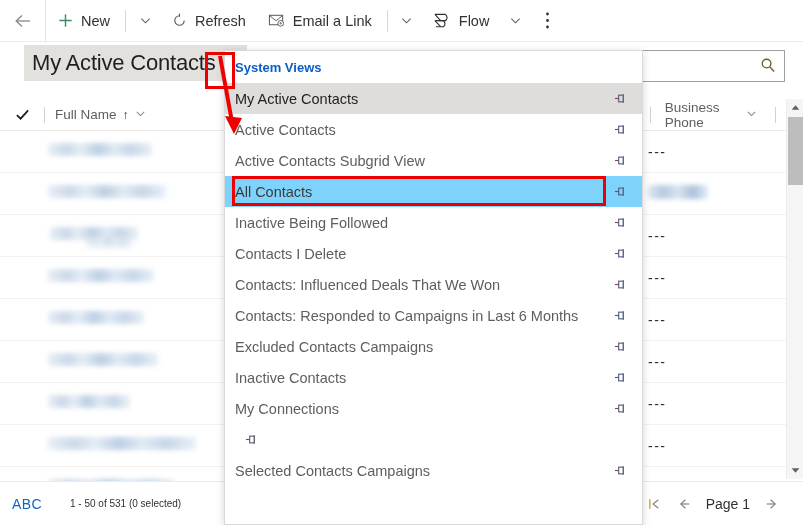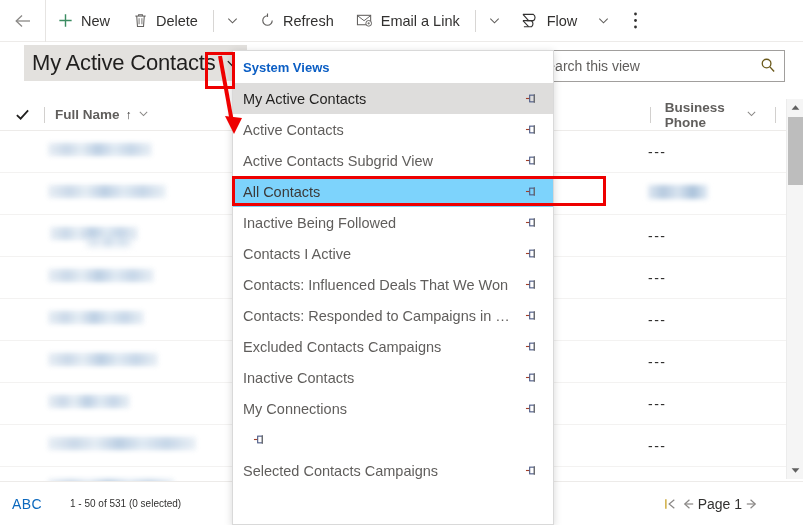--- a/index.html
+++ b/index.html
@@ -73,21 +73,21 @@
 
   
   .grid-head {
     position:absolute; left:0; top:99px; width:786px; height:32px;
     display:flex; align-items:center; border-bottom:1px solid #edebe9;
     background:#fff; font-size:13.5px; color:#605e5c;
   }
   .gh-check { width:44px; display:flex; align-items:center; justify-content:center;
     color:#201f1e; font-size:14px; font-weight:bold; }
   .gh-divider { width:1px; height:16px; background:#d2d0ce; }
-  .gh-col { display:flex; align-items:center; gap:6px; padding:0 10px; height:32px;font-weight:bold; }
+  .gh-col { display:flex; align-items:center; gap:6px; padding:0 10px; height:32px; }
   .gh-sort { font-size:12px; color:#323130; }
   .gh-caret { font-size:10px; color:#8a8886; }
   .gh-col.phone { position:absolute; left:640px; }
 
   .grid-body { position:absolute; left:0; top:131px; width:786px; height:348px; background:#fff; }
   .grow {
     position:relative; height:42px; border-bottom:1px solid #f3f2f1;
   }
   .blur-name {
     position:absolute; top:12px;
@@ -126,29 +126,29 @@
   }
 
   
   .statusbar {
     position:absolute; left:0; bottom:0; width:803px; height:44px;
     border-top:1px solid #edebe9; background:#fff;
     display:flex; align-items:center;
   }
   .abc-btn { margin-left:12px; font-size:14px; color:#0b68bd; letter-spacing:.4px; }
   .rec-count { margin-left:28px; font-size:10px; color:#323130; }
-  .pager { margin-left:auto; display:flex; align-items:center; gap:2px; padding-right:44px;
+  .pager { margin-left:auto; display:flex; align-items:center; gap:14px; padding-right:24px;
     font-size:14px; color:#323130; }
   .pager .nav { color:#8a8886; font-size:15px; display:flex; align-items:center; }
   .pager .nav.active { color:#605e5c; }
   .pg-label { font-size:14px; color:#323130; }
 
   
   .flyout {
-    position:absolute; left:232px; top:50px; width:322px; height:475px;
+    position:absolute; left:224px; top:50px; width:419px; height:475px;
     background:#fff; border:1px solid #d9d9d9;
     box-shadow:0 2px 8px rgba(0,0,0,.16);
     z-index:40; overflow:hidden;
   }
   .fly-head {
     height:32px; display:flex; align-items:center; padding-left:10px;
     font-size:13px; font-weight:bold; color:#0b5ec4;
   }
   .fly-item {
     height:31px; display:flex; align-items:center; justify-content:space-between;
@@ -183,31 +183,20 @@
 
     <div class="cmd-btn">
       <span class="ico">
         <svg width="17" height="17" viewBox="0 0 18 18">
           <path d="M9 2.5 V15.5 M2.5 9 H15.5" stroke="#3c8c62" stroke-width="1.5" fill="none"></path>
         </svg>
       </span>
       <span>New</span>
     </div>
 
-    <div class="cmd-btn">
-      <span class="ico">
-        <svg width="17" height="17" viewBox="0 0 18 18">
-          <path d="M3.5 4.3 H14.5" stroke="#605e5c" stroke-width="1.1"></path>
-          <path d="M7 4.3 V2.8 H11 V4.3" fill="none" stroke="#605e5c" stroke-width="1.1"></path>
-          <path d="M5 4.3 L5.8 15.3 H12.2 L13 4.3" fill="none" stroke="#605e5c" stroke-width="1.1"></path>
-          <path d="M7.5 6.6 V13 M10.5 6.6 V13" stroke="#605e5c" stroke-width=".9"></path>
-        </svg>
-      </span>
-      <span>Delete</span>
-    </div>
 
     <div class="cmd-sep"></div>
     <div class="cmd-caret">
       <svg width="13" height="13" viewBox="0 0 14 14">
           <path d="M2.5 5 L7 9.5 L11.5 5" fill="none" stroke="#605e5c" stroke-width="1.1"></path>
         </svg>
     </div>
 
     <div class="cmd-btn">
       <span class="ico">
@@ -440,21 +429,21 @@
       <span class="fly-label">Inactive Being Followed</span>
       <span class="pin">
         <svg width="14" height="13" viewBox="0 0 15 14">
             <path d="M1 7 H5" stroke="#a1402b" stroke-width="1.2"></path>
             <rect x="5" y="3.4" width="5" height="7.2" fill="none" stroke="#4c5a86" stroke-width="1.2"></rect>
             <path d="M10 2.4 V11.6" stroke="#6b6b6b" stroke-width="1.3"></path>
           </svg>
       </span>
     </div>
     <div class="fly-item">
-      <span class="fly-label">Contacts I Active</span>
+      <span class="fly-label">Contacts I Delete</span>
       <span class="pin">
         <svg width="14" height="13" viewBox="0 0 15 14">
             <path d="M1 7 H5" stroke="#a1402b" stroke-width="1.2"></path>
             <rect x="5" y="3.4" width="5" height="7.2" fill="none" stroke="#4c5a86" stroke-width="1.2"></rect>
             <path d="M10 2.4 V11.6" stroke="#6b6b6b" stroke-width="1.3"></path>
           </svg>
       </span>
     </div>
     <div class="fly-item">
       <span class="fly-label">Contacts: Influenced Deals That We Won</span>

